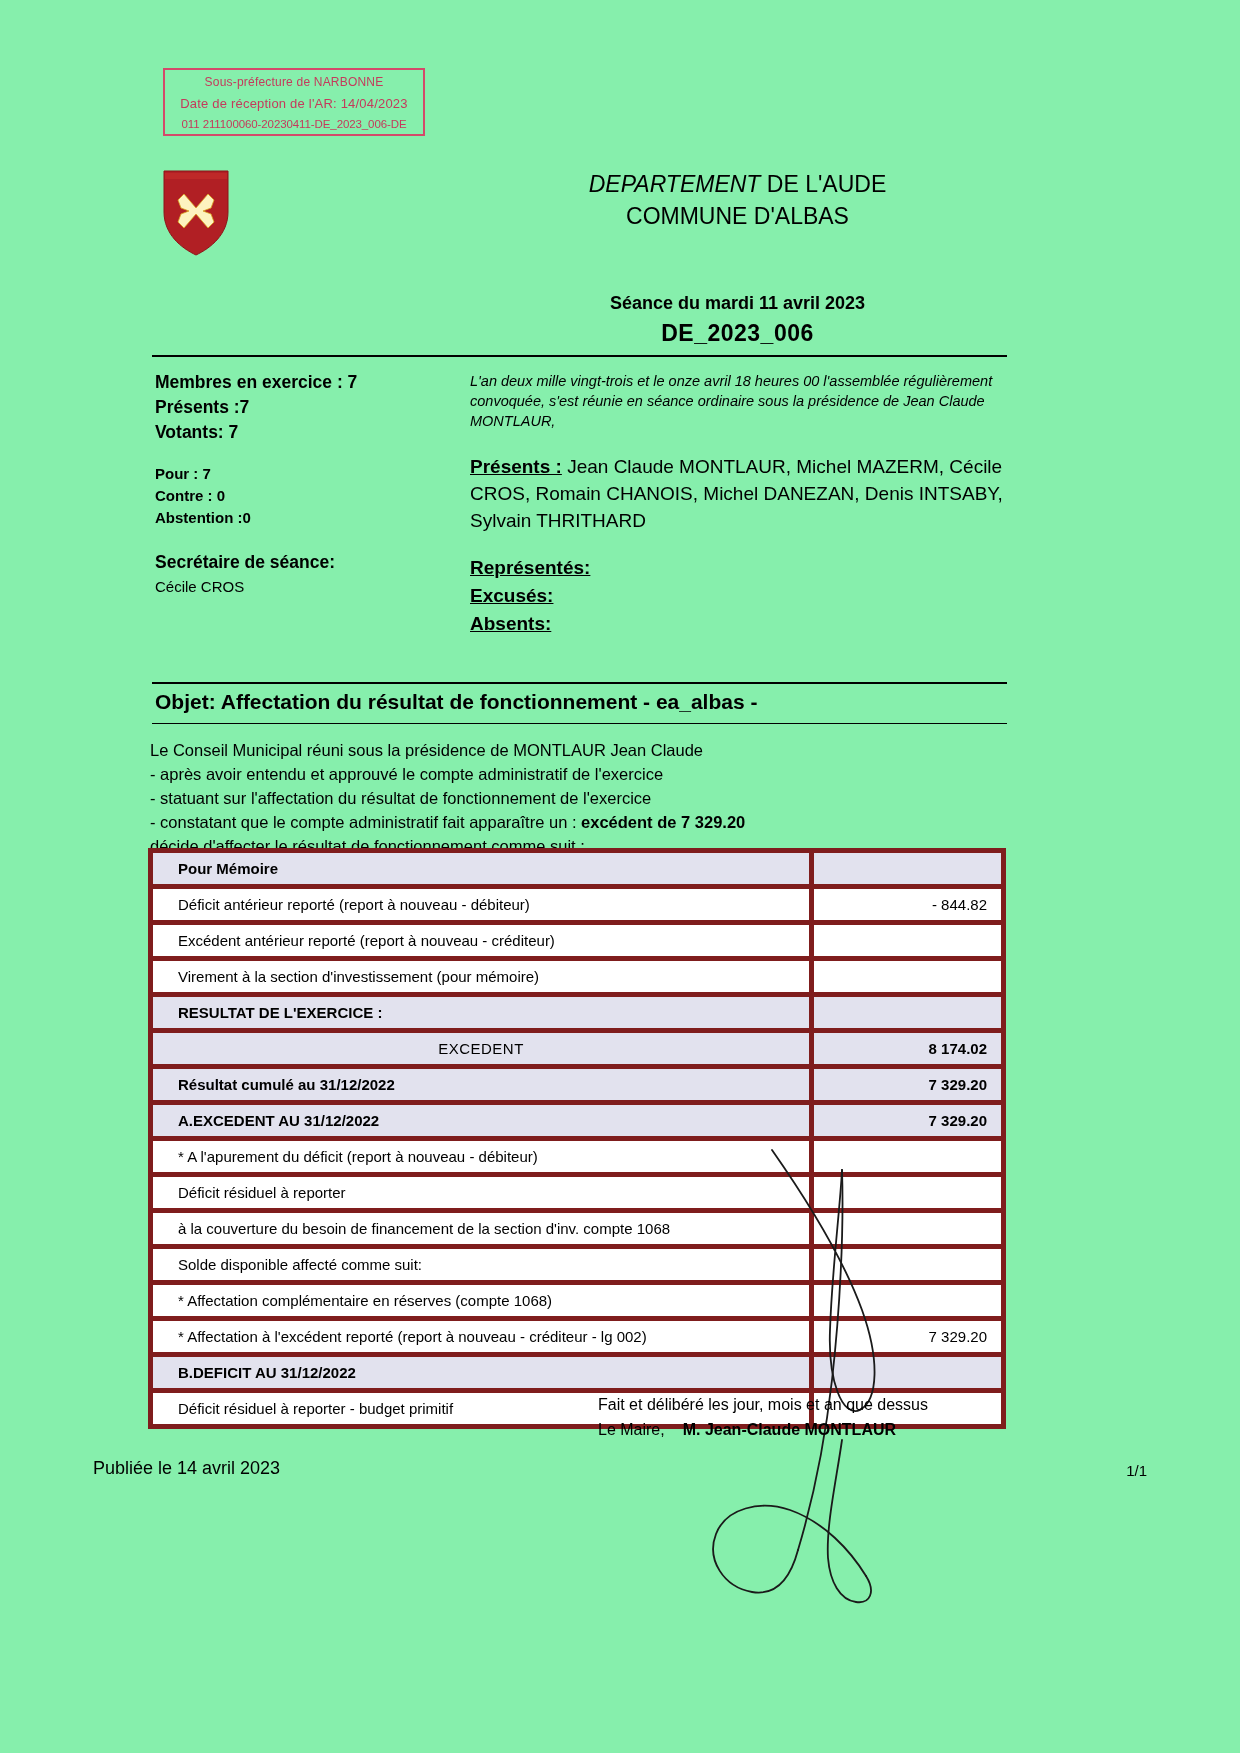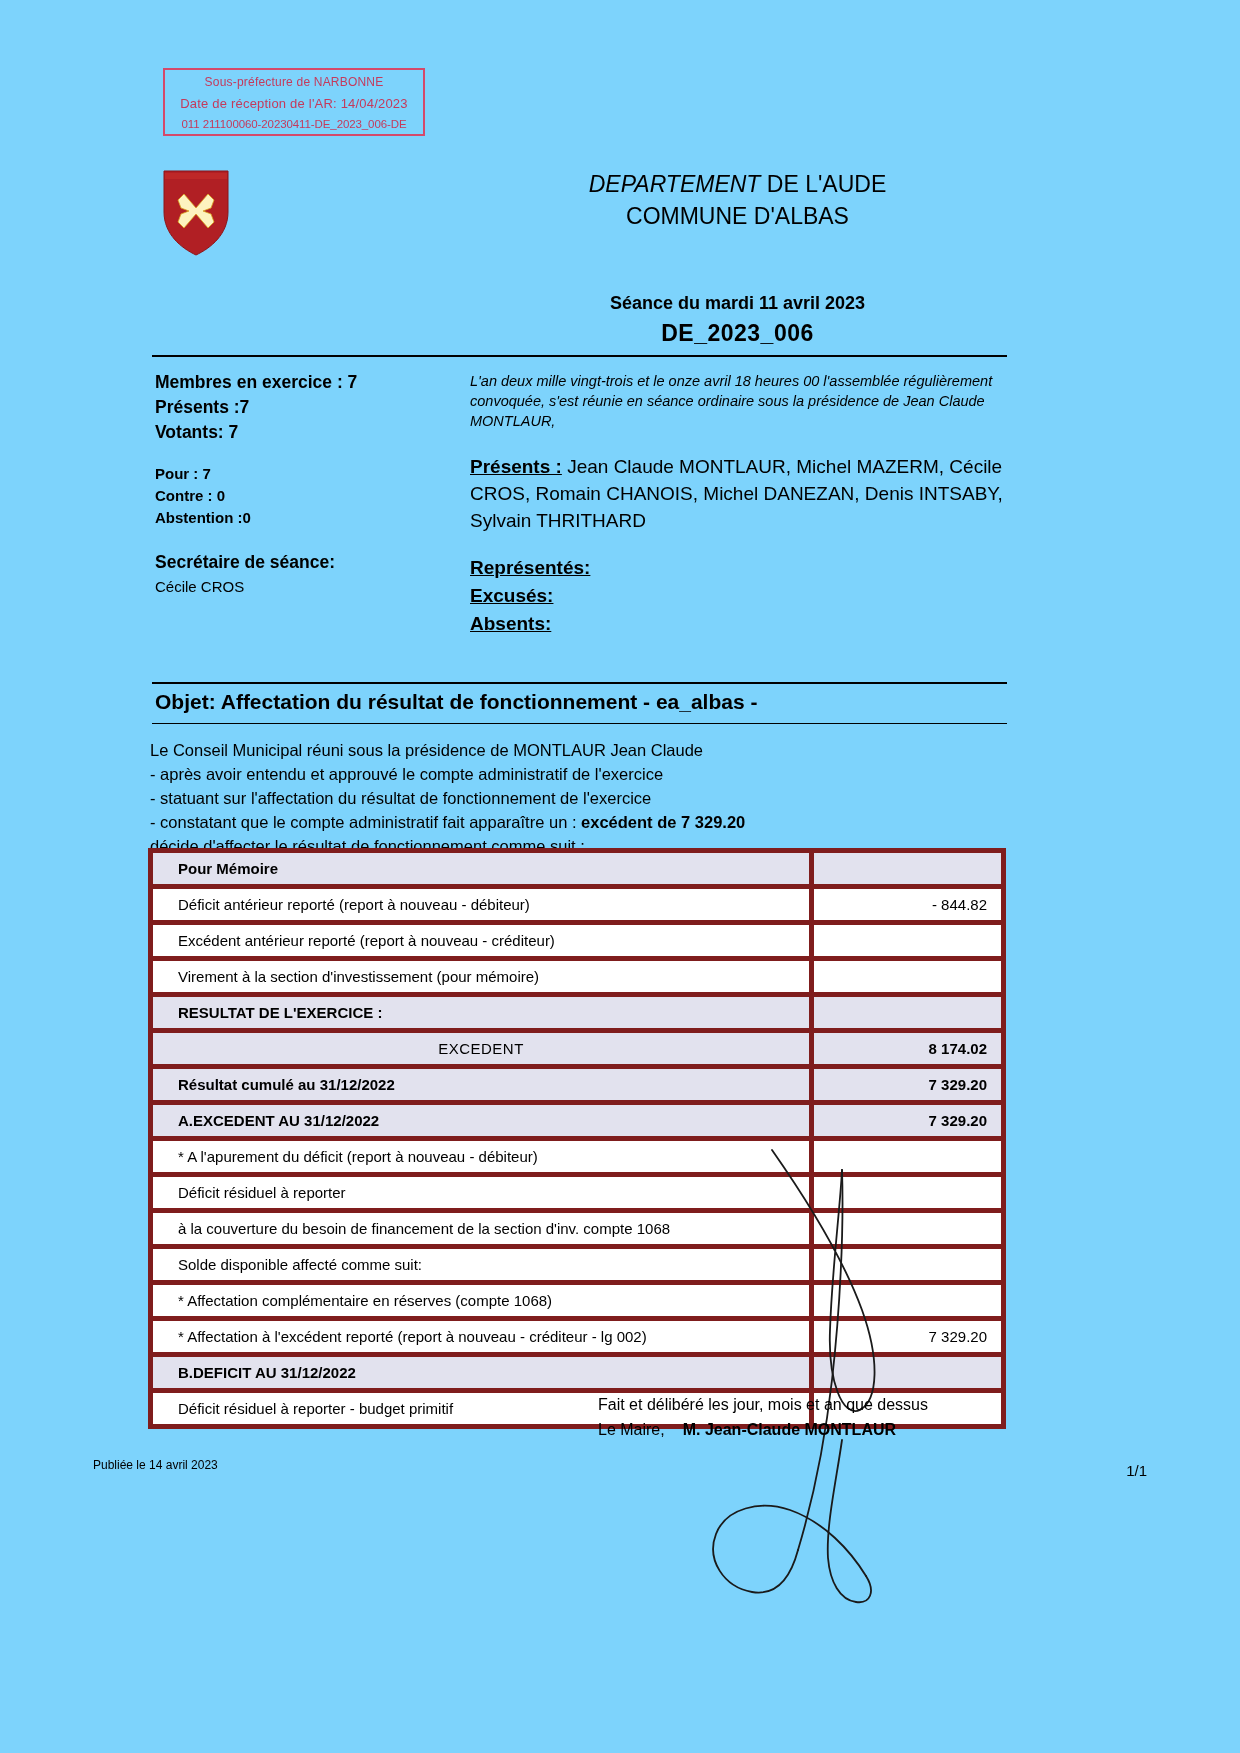--- a/index.html
+++ b/index.html
@@ -4,21 +4,21 @@
 <style>
   html, body {
     margin: 0;
     padding: 0;
     background: #8a8a8a;
   }
   .page {
     position: relative;
     width: 1240px;
     height: 1753px;
-    background: #7dd3fc;
+    background: #86efac;
     margin: 0 auto;
     font-family: "Liberation Sans", sans-serif;
     color: #000;
     overflow: hidden;
   }
 
   
   .stamp {
     position: absolute;
     left: 163px;
@@ -244,21 +244,21 @@
     width: 250px;
     height: 480px;
     pointer-events: none;
   }
 
   
   .footer-left {
     position: absolute;
     left: 93px;
     top: 1458px;
-    font-size: 12px;
+    font-size: 18px;
   }
   .footer-right {
     position: absolute;
     right: 93px;
     top: 1462px;
     font-size: 15px;
   }
 </style>
 </head>
 <body>

